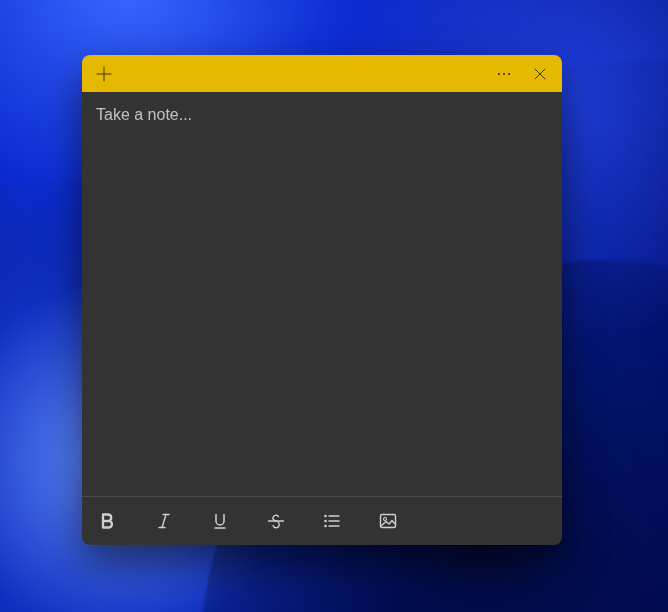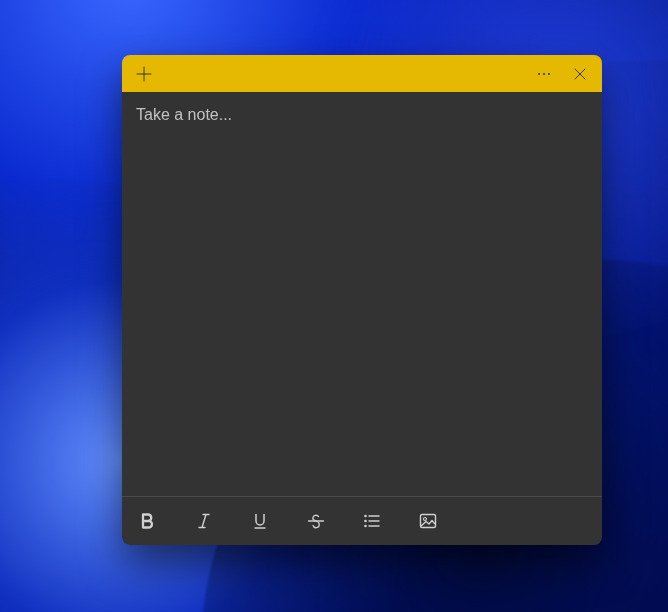--- a/index.html
+++ b/index.html
@@ -47,21 +47,20 @@
     position: absolute;
     left: 82px;
     top: 55px;
     width: 480px;
     height: 490px;
     border-radius: 8px;
     overflow: hidden;
     box-shadow: 0 18px 40px rgba(0,0,0,0.55);
     display: flex;
     flex-direction: column;
-    margin-left: 40px;
   }
   .titlebar {
     height: 37px;
     display: flex;
     align-items: center;
     padding: 0 6px;
     gap: 4px;
   }
   .titlebar .spacer { flex: 1; }
   .tb-btn {

